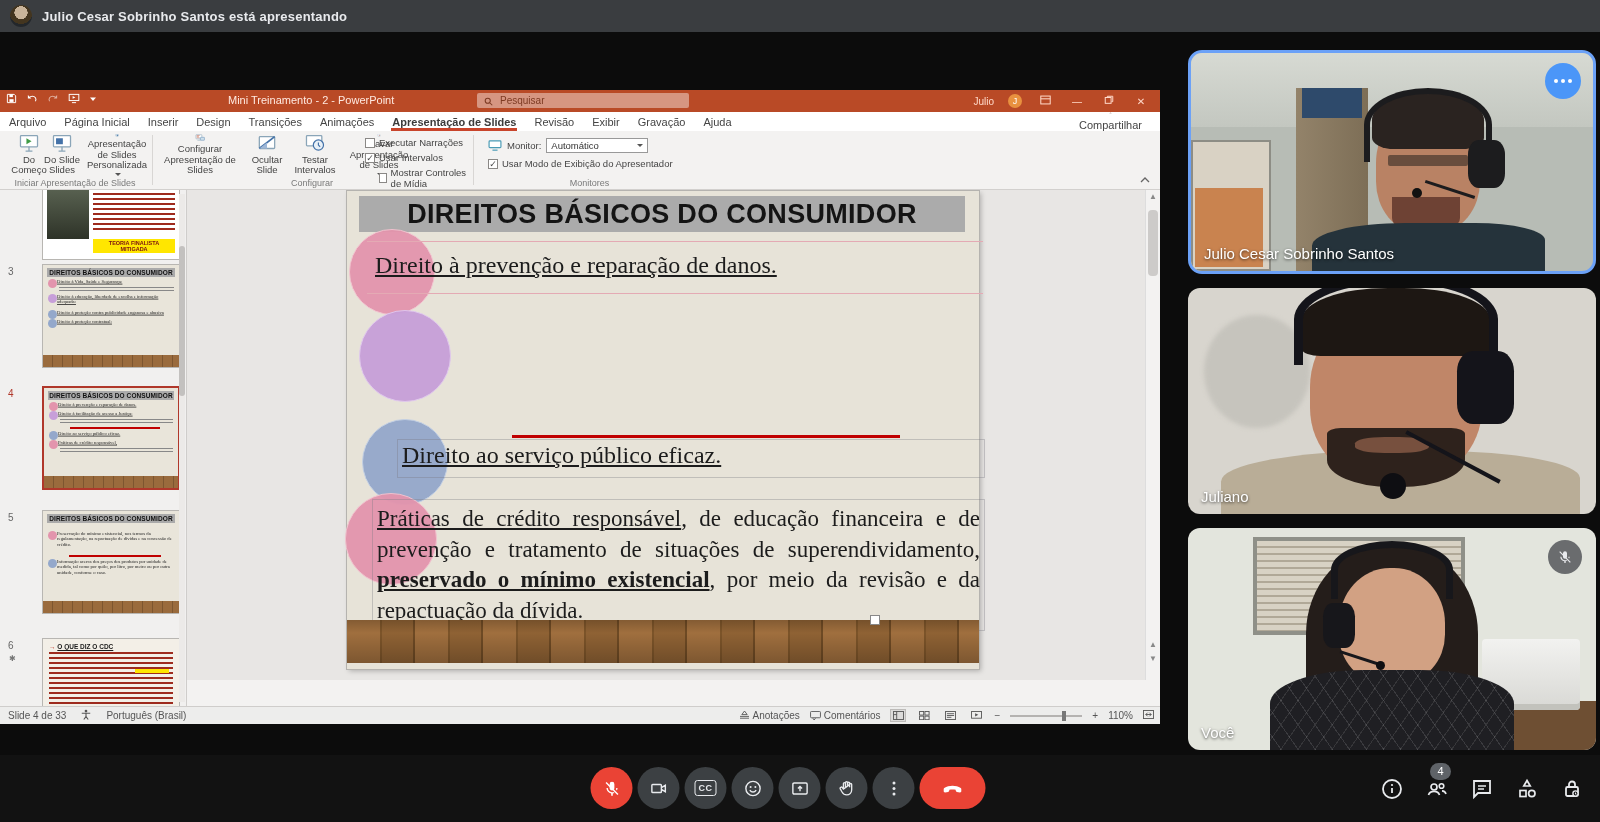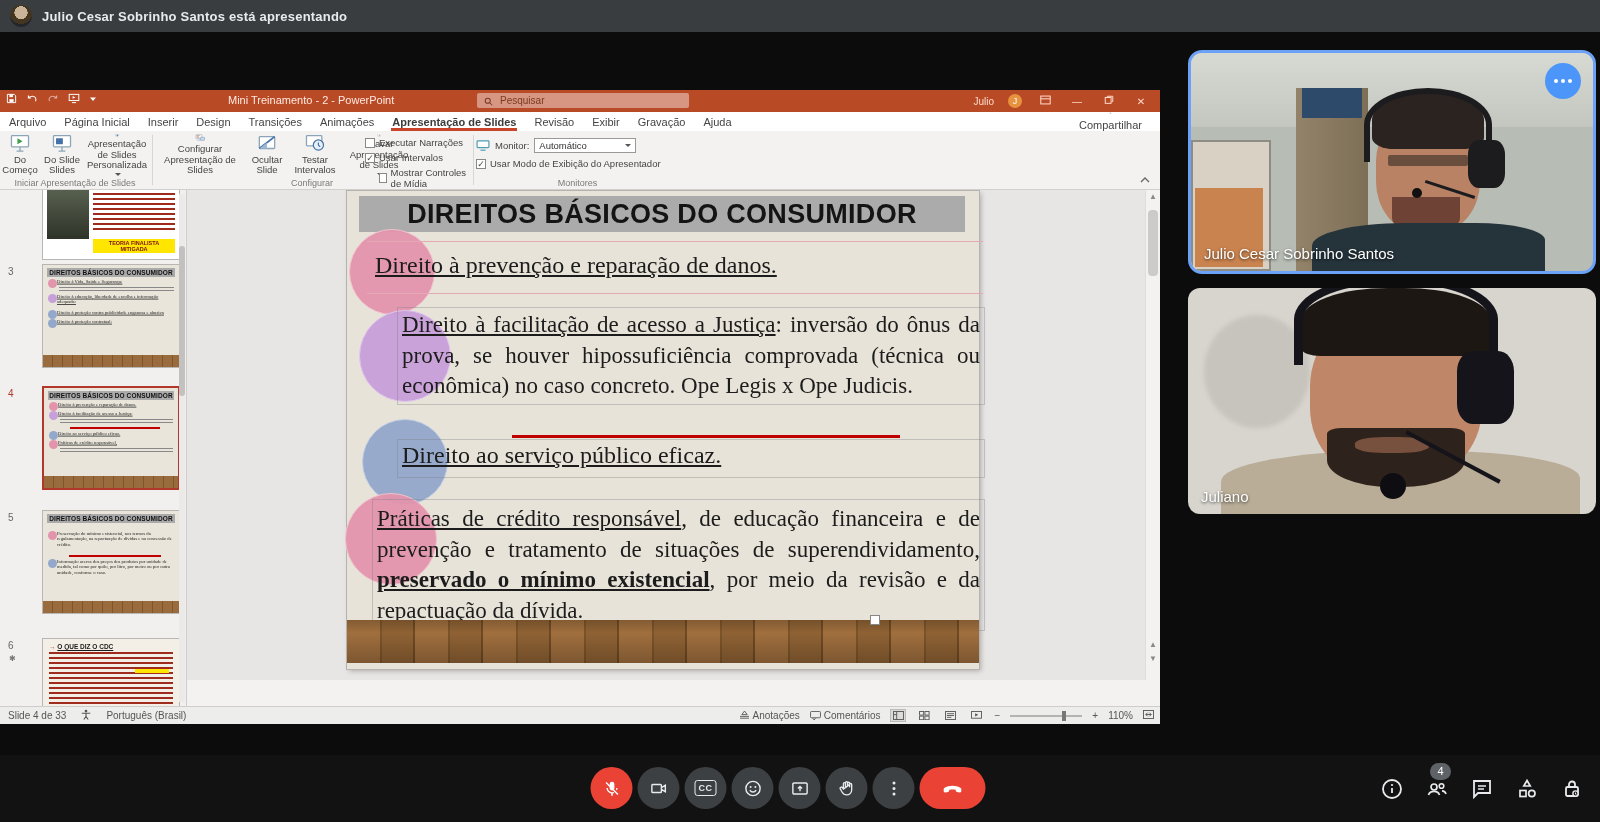--- a/index.html
+++ b/index.html
@@ -221,21 +221,21 @@
         <svg width="11" height="11" viewBox="0 0 14 14">
             <path d="M7 8V2m0 0L4.5 4.5M7 2l2.5 2.5" fill="none" stroke="#b7472a" stroke-width="1.4"></path>
             <path d="M2 7v5h10V7" fill="none" stroke="#666" stroke-width="1.3"></path>
           </svg>
         <span>Compartilhar</span>
       </span>
     </div>
 
     <div class="ppt-ribbon">
       <div class="rgroup" style="left:0;width:150px;">
-        <div class="bigbtn" style="left:2px;width:36px;">
+        <div class="bigbtn" style="left:11px;width:36px;">
           <svg width="22" height="20" viewBox="0 0 24 22">
               <rect x="2" y="2" width="20" height="13" rx="1" fill="#fff" stroke="#8aa5b8" stroke-width="1.5"></rect>
               <path d="M9 5v7l6-3.5z" fill="#3f9c46"></path>
               <path d="M8 20h8M12 15v5" stroke="#8aa5b8" stroke-width="1.5"></path>
             </svg>
           <span class="blabel">Do
 Começo</span>
         </div>
         <div class="bigbtn" style="left:40px;width:44px;">
           <svg width="22" height="20" viewBox="0 0 24 22">
@@ -309,21 +309,21 @@
           <span>Usar Intervalos</span>
         </div>
         <div class="ckrow" style="left:212px;top:36px;padding-left:14px;">
           <span class="ckbox"></span>
           <span>Mostrar Controles de Mídia</span>
         </div>
         <div class="glabel">Configurar</div>
       </div>
       <div class="rdiv" style="left:473px;"></div>
 
-      <div class="rgroup" style="left:470px;width:215px;">
+      <div class="rgroup" style="left:482px;width:215px;">
         <div class="ckrow" style="left:6px;top:7px;gap:5px;">
           <svg width="14" height="11" viewBox="0 0 16 13">
               <rect x="1" y="1" width="14" height="8" rx="1" fill="#fff" stroke="#4a9bb5" stroke-width="1.4"></rect>
               <path d="M5 12h6" stroke="#4a9bb5" stroke-width="1.4"></path>
             </svg>
           <span>Monitor:</span>
           <span class="mon-select">
             <span>Automático</span>
               <span class="caret"></span>
           </span>
@@ -431,23 +431,20 @@
         <div class="editor">
           <div class="slide">
             <div class="s-banner">DIREITOS BÁSICOS DO CONSUMIDOR</div>
 
             <div class="circ" style="left:2px;top:38px;width:84px;height:84px;background:#e394ad;border:1px solid #f2c3cf;"></div>
             <div class="s-item" style="left:20px;top:50px;width:608px;border-top:1px solid #e4aab4;border-bottom:1px solid #e4aab4;padding:10px 0 14px 8px;font-size:24px;">
               <span class="u">Direito à prevenção e reparação de danos.</span>
             </div>
 
             <div class="circ" style="left:12px;top:119px;width:90px;height:90px;background:#c79fd9;border:1px solid #e0c8ee;"></div>
-            <div class="s-item s-justify s-box" style="left:50px;top:116px;width:578px;font-size:23px;line-height:1.33;padding:2px 4px;">
-              <span class="u">Direito à facilitação de acesso a Justiça</span><span>: inversão do ônus da prova, se houver hipossuficiência comprovada (técnica ou econômica) no caso concreto. Ope Legis x Ope Judicis.</span>
-            </div>
 
             <div class="redline" style="left:165px;top:244px;width:388px;"></div>
             <div class="circ" style="left:15px;top:228px;width:84px;height:84px;background:#94a8cb;border:1px solid #c2cfe4;"></div>
             <div class="s-item s-box" style="left:50px;top:248px;width:578px;font-size:24px;padding:2px 4px 8px;">
               <span class="u">Direito ao serviço público eficaz.</span>
             </div>
 
             <div class="circ" style="left:-2px;top:302px;width:90px;height:90px;background:#e394ad;border:1px solid #f2c3cf;"></div>
             <div class="s-item s-justify s-box" style="left:25px;top:308px;width:603px;font-size:23px;line-height:1.33;padding:4px 4px;">
               <span class="u">Práticas de crédito responsável</span><span>, de educação financeira e de prevenção e tratamento de situações de superendividamento, </span><span class="u" style="font-weight:bold;">preservado o mínimo existencial</span><span>, por meio da revisão e da repactuação da dívida.</span>
@@ -565,20 +562,40 @@
       <div class="ph" style="left:28%;top:0;width:46%;height:30%;border-radius:46% 46% 10% 10%;background:#1d1713;"></div>
       <div class="ph" style="left:34%;top:62%;width:34%;height:26%;background:#2e221c;border-radius:10% 10% 46% 46%;"></div>
       <div class="ph" style="left:41%;top:66%;width:18%;height:7%;background:#77503e;border-radius:40%;"></div>
       <div class="ph" style="left:26%;top:-6%;width:50%;height:40%;border:9px solid #14141a;border-bottom:none;border-radius:50% 50% 0 0;box-sizing:border-box;"></div>
       <div class="ph" style="left:66%;top:28%;width:14%;height:32%;background:#14141a;border-radius:28%;"></div>
       <div class="ph" style="left:52%;top:74%;width:26%;height:4px;background:#14141a;transform:rotate(28deg);"></div>
       <div class="ph" style="left:47%;top:82%;width:26px;height:26px;border-radius:50%;background:#0e0e12;"></div>
       <span class="tname">Juliano</span>
     </div>
 
+    <div class="tile" style="top:528px;height:222px;background:#e3e5dd;">
+      <div class="ph" style="left:16%;top:4%;width:52%;height:44%;background:repeating-linear-gradient(#d8d2c4 0 5px,#b0a897 5px 7px);border:4px solid #8f9088;box-sizing:border-box;"></div>
+      <div class="ph" style="left:62%;top:78%;width:38%;height:22%;background:#6e4f33;"></div>
+      <div class="ph" style="left:72%;top:50%;width:24%;height:32%;background:linear-gradient(#f2f2f0,#d8d8d4);border-radius:4px;box-shadow:inset 0 -6px 0 #c2c2bc;"></div>
+      <div class="ph" style="left:29%;top:8%;width:42%;height:86%;border-radius:46% 46% 24% 24%;background:#241d1a;"></div>
+      <div class="ph" style="left:37%;top:18%;width:26%;height:52%;border-radius:48% 48% 42% 42%;background:#d2a183;"></div>
+      <div class="ph" style="left:35%;top:6%;width:30%;height:26%;border:7px solid #17171b;border-bottom:none;border-radius:50% 50% 0 0;box-sizing:border-box;"></div>
+      <div class="ph" style="left:33%;top:34%;width:8%;height:20%;background:#17171b;border-radius:30%;"></div>
+      <div class="ph" style="left:37%;top:58%;width:11%;height:3px;background:#17171b;transform:rotate(18deg);"></div>
+      <div class="ph" style="left:46%;top:60%;width:9px;height:9px;border-radius:50%;background:#0f0f12;"></div>
+      <div class="ph" style="left:20%;top:64%;width:60%;height:40%;border-radius:38% 38% 0 0;background:#1f1f23;
+           background-image:repeating-linear-gradient(55deg,rgba(255,255,255,.12) 0 1px,transparent 1px 14px),repeating-linear-gradient(-55deg,rgba(255,255,255,.1) 0 1px,transparent 1px 14px);"></div>
+      <div class="tmute">
+        <svg width="16" height="16" viewBox="0 0 24 24">
+            <path fill="#e8eaed" d="M12 14.5c1.7 0 3-1.3 3-3v-5a3 3 0 0 0-6 0v5c0 1.7 1.3 3 3 3zm5.3-3c0 .6-.1 1.1-.3 1.6l1.3 1.3c.4-.9.7-1.9.7-2.9h-1.7zM6.7 11.5H5c0 3.5 2.6 6.4 6 6.9V21h2v-2.6c.8-.1 1.5-.4 2.2-.7l-1.3-1.3c-.6.2-1.2.4-1.9.4-2.9 0-5.3-2.4-5.3-5.3z"></path>
+            <path stroke="#e8eaed" stroke-width="1.8" d="M4 4l16 16"></path>
+          </svg>
+      </div>
+      <span class="tname">Você</span>
+    </div>
   </div>
 
   <div class="meet-bar">
 
     <div class="ctls">
       <div class="cbtn red">
         <svg width="19" height="19" viewBox="0 0 24 24">
             <path fill="#fff" d="M12 14.5c1.7 0 3-1.3 3-3v-5a3 3 0 0 0-6 0v5c0 1.7 1.3 3 3 3zm5.3-3c0 .6-.1 1.1-.3 1.6l1.3 1.3c.4-.9.7-1.9.7-2.9h-1.7zM6.7 11.5H5c0 3.5 2.6 6.4 6 6.9V21h2v-2.6c.8-.1 1.5-.4 2.2-.7l-1.3-1.3c-.6.2-1.2.4-1.9.4-2.9 0-5.3-2.4-5.3-5.3z"></path>
             <path stroke="#fff" stroke-width="1.8" d="M4.5 4.5l15 15"></path>
           </svg>

